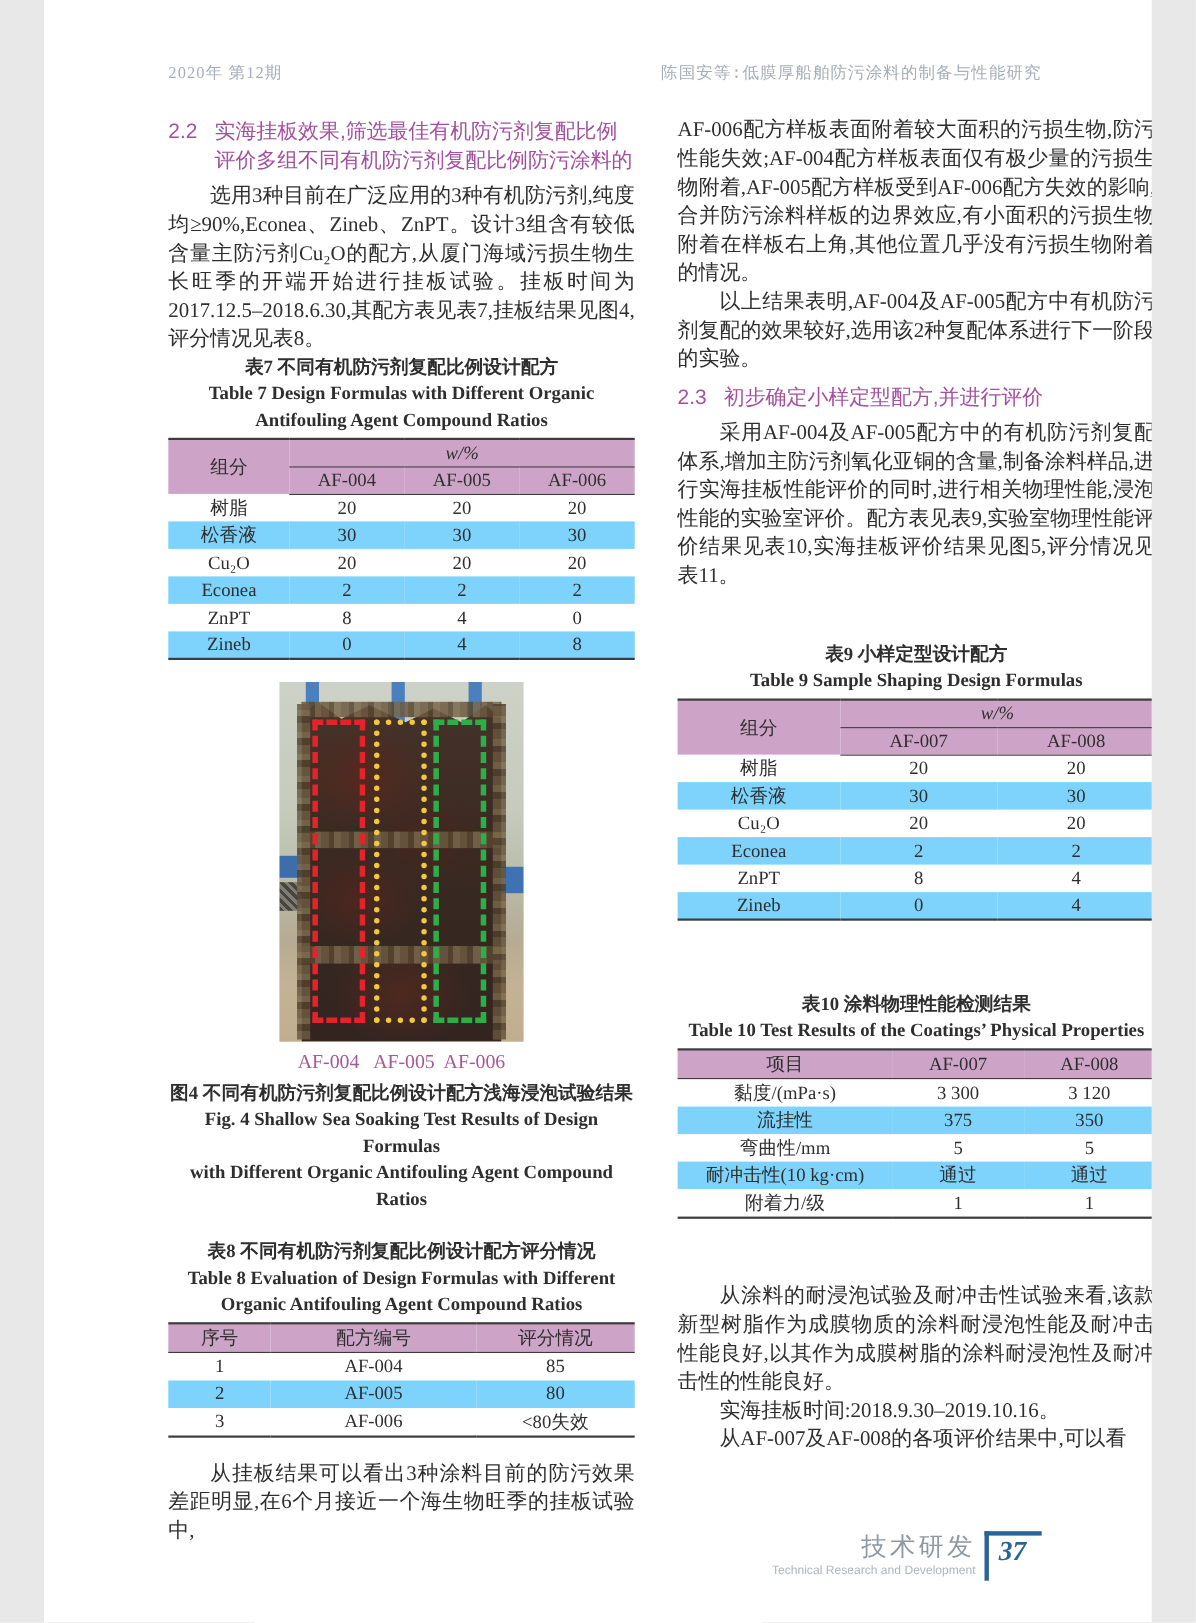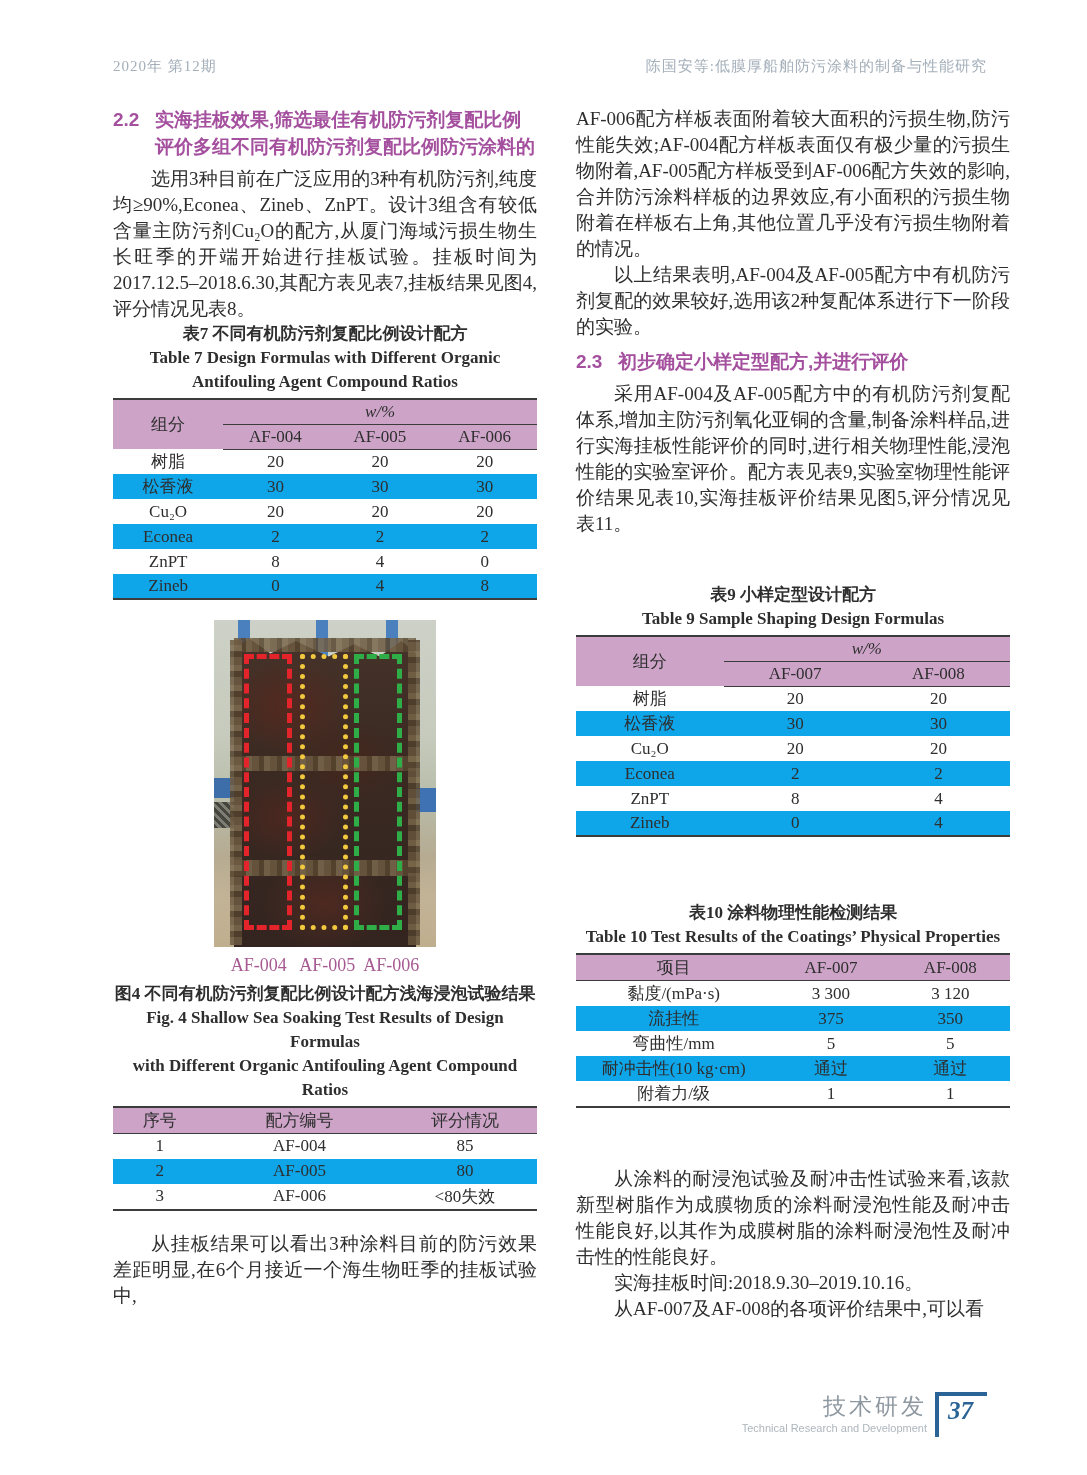--- a/index.html
+++ b/index.html
@@ -1,33 +1,33 @@
 <!DOCTYPE html>
 <html><head>
 <meta charset="utf-8">
 <style>
   * { margin:0; padding:0; box-sizing:border-box; }
   html,body { background:#e8e8e8; }
   .page {
-    position:relative; width:1087px; height:1475px; background:#ffffff;
+    position:relative; width:1007px; height:1475px; background:#ffffff;
     margin:0 auto; overflow:hidden;
     font-family:"Liberation Serif", serif; color:#2e2e2e;
   }
   
   .runhead { position:absolute; top:57px; font-size:15px; color:#a4afba; letter-spacing:1px; }
   .runhead.left { left:113px; }
-  .runhead.right { right:100px; }
+  .runhead.right { right:100px;font-family:Liberation Mono, monospace; }
 
   
   .col { position:absolute; top:106px; }
   .col-left  { left:113px; width:424px; }
   .col-right { left:576px; width:434px; }
 
   
-  .sechead { display:flex; font-weight:bold; color:#a4509e; font-size:19px;
+  .sechead { display:flex; font-weight:normal; color:#a4509e; font-size:19px;
              line-height:27px; font-family:"Liberation Sans", sans-serif; }
   .sechead .snum { flex:none; width:42px; }
   .sechead .stext { flex:1; }
   .sechead .stext span { display:block; }
 
   
   .para { font-size:19px; line-height:26px; text-align:justify; }
   .para.indent { text-indent:2em; }
 
   
@@ -35,21 +35,21 @@
   .tcap .en { font-family:"Liberation Serif", serif; }
 
   
   table.ftable { width:100%; border-collapse:collapse; font-size:17px;
                  border-top:2px solid #3c3c3c; border-bottom:2px solid #3c3c3c; margin-top:4px; }
   table.ftable th, table.ftable td { font-weight:normal; text-align:center; height:25px; padding:1px 4px; }
   table.ftable thead { background:#cda4c8; }
   table.ftable thead tr.subline th { border-bottom:1.5px solid #3c3c3c; }
   th.spanhdr { font-style:italic; border-bottom:1px solid #3c3c3c; }
   td.c0, th.c0 { text-align:left; padding-left:22px; }
-  tr.pink { background:#0ea5e9;padding-left:12px; }
+  tr.pink { background:#7dd3fc;padding-left:12px; }
 
   
   .photo { position:relative; width:222px; height:327px; margin:20px auto 0; overflow:hidden;
            background:linear-gradient(180deg,#cdd1c7 0%,#c6cbbd 35%,#b8bca9 55%,#b6ab92 72%,#c3b396 85%,#bfae8e 100%); }
   .post { position:absolute; top:0; width:12px; background:#4b80bf; }
   .post.p1 { left:24px;  height:48px; }
   .post.p2 { left:102px; height:96px; }
   .post.p3 { left:172px; height:82px; }
   .rail { position:absolute; background:#3f72b2; }
   .rail.rr { right:0; top:168px; width:48px; height:24px; }
@@ -194,20 +194,25 @@
       <div class="obox green"></div>
     </div>
     <div class="figlabels">AF-004   AF-005  AF-006</div>
 
     <div class="tcap mt6">
       <div class="zh">图4  不同有机防污剂复配比例设计配方浅海浸泡试验结果</div>
       <div class="en">Fig. 4   Shallow Sea Soaking Test Results of Design Formulas</div>
       <div class="en">with Different Organic Antifouling Agent Compound Ratios</div>
     </div>
 
+    <div class="tcap mt24">
+      <div class="zh">表8  不同有机防污剂复配比例设计配方评分情况</div>
+      <div class="en">Table 8   Evaluation of Design Formulas with Different</div>
+      <div class="en">Organic Antifouling Agent Compound Ratios</div>
+    </div>
 
     <table class="ftable">
       <colgroup>
           <col style="width:22%">
           <col style="width:44%">
           <col style="width:34%">
         </colgroup>
       <thead>
         <tr class="subline">
           <th>序号</th>

